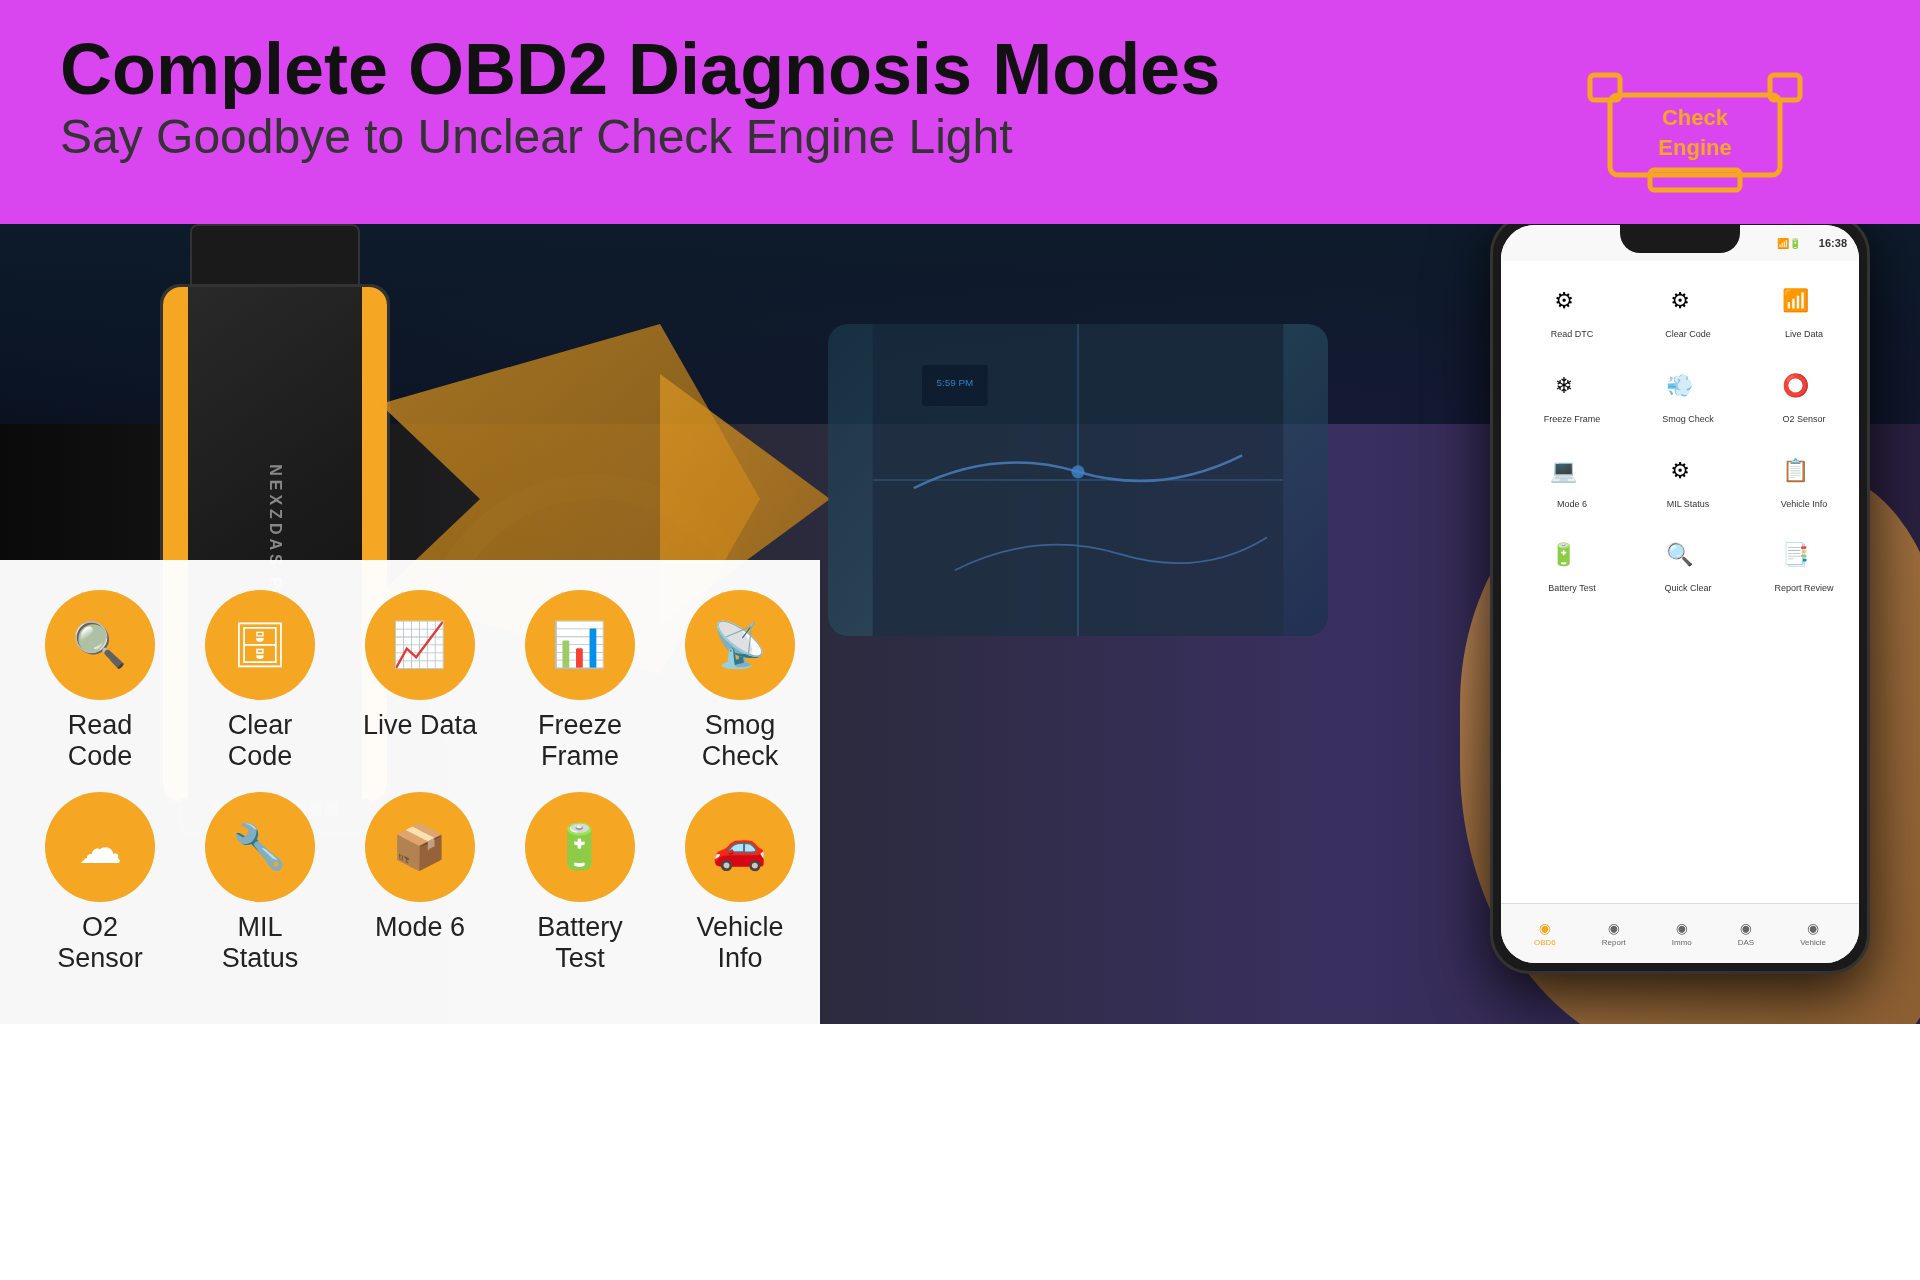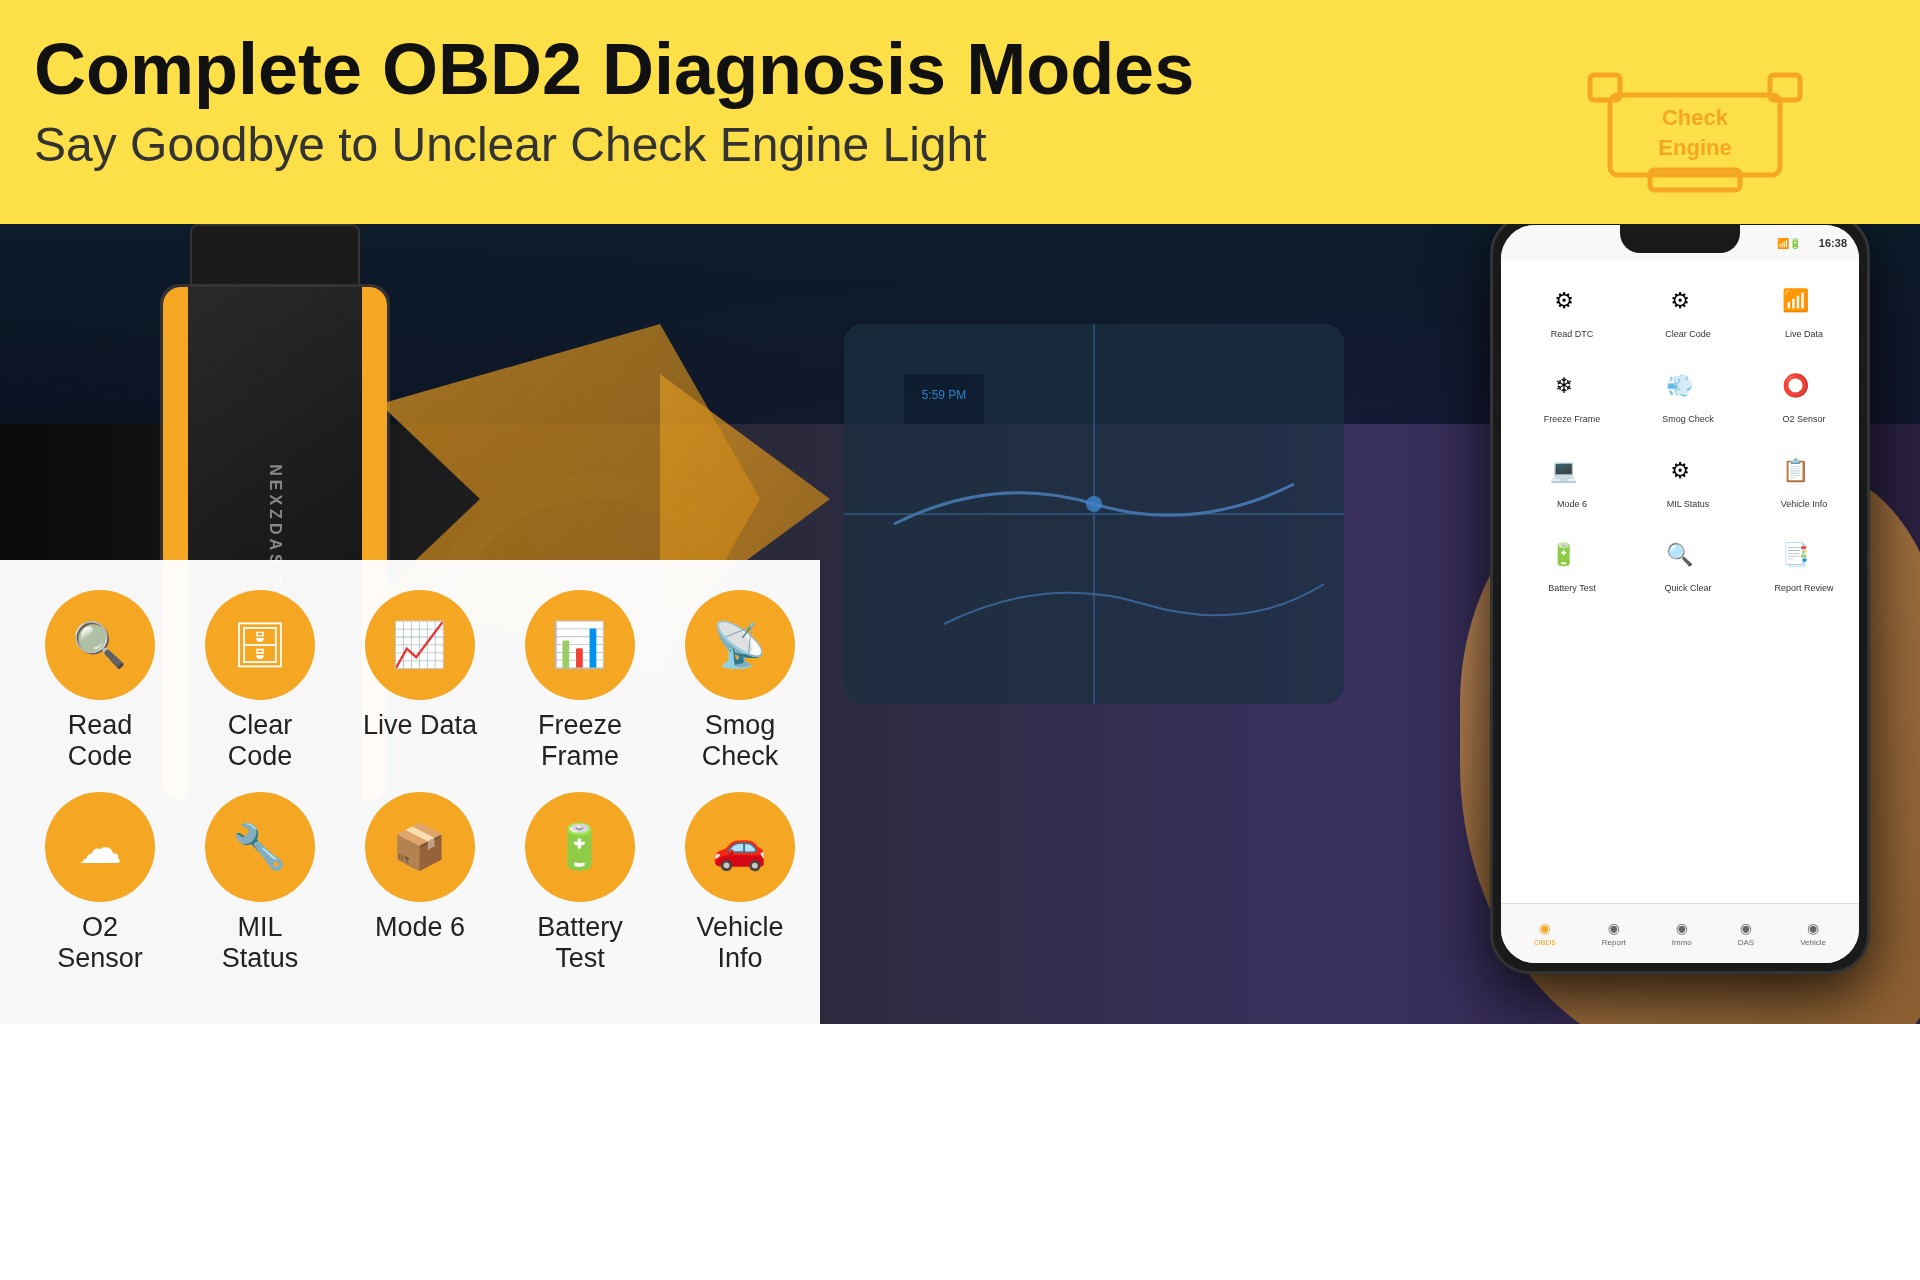--- a/index.html
+++ b/index.html
@@ -6,38 +6,37 @@
     body {
       width: 1920px;
       height: 1280px;
       font-family: Arial, sans-serif;
       background: #fff;
       overflow: hidden;
     }
 
     
     .header {
-      padding: 30px 40px 20px 34px;
+      padding: 30px 40px 20px 60px;
       display: flex;
       align-items: flex-start;
       justify-content: space-between;
-      background: #fde047;
+      background: #d946ef;
     }
     .header-text { flex: 1; }
     .header-title {
       font-size: 72px;
       font-weight: 900;
       color: #111;
       line-height: 1.1;
     }
     .header-subtitle {
       font-size: 48px;
       font-weight: 400;
       color: #333;
-      margin-top: 8px;
     }
     
     .check-engine-wrapper {
       position: relative;
       margin-right: 60px;
       margin-top: 30px;
       text-align: center;
     }
 
     
@@ -296,24 +295,24 @@
       left: 380px;
       top: 100px;
       width: 450px;
       height: 350px;
       opacity: 0.85;
     }
 
     
     .dashboard-screen {
       position: absolute;
-      right: 576px;
+      right: 592px;
       top: 100px;
       width: 500px;
-      height: 380px;
+      height: 312px;
       background: #000;
       border-radius: 20px;
       overflow: hidden;
       opacity: 0.7;
     }
     .dashboard-map {
       width: 100%;
       height: 100%;
       background: linear-gradient(135deg, #1a3a4a 0%, #2a5060 50%, #1a3050 100%);
       display: flex;

